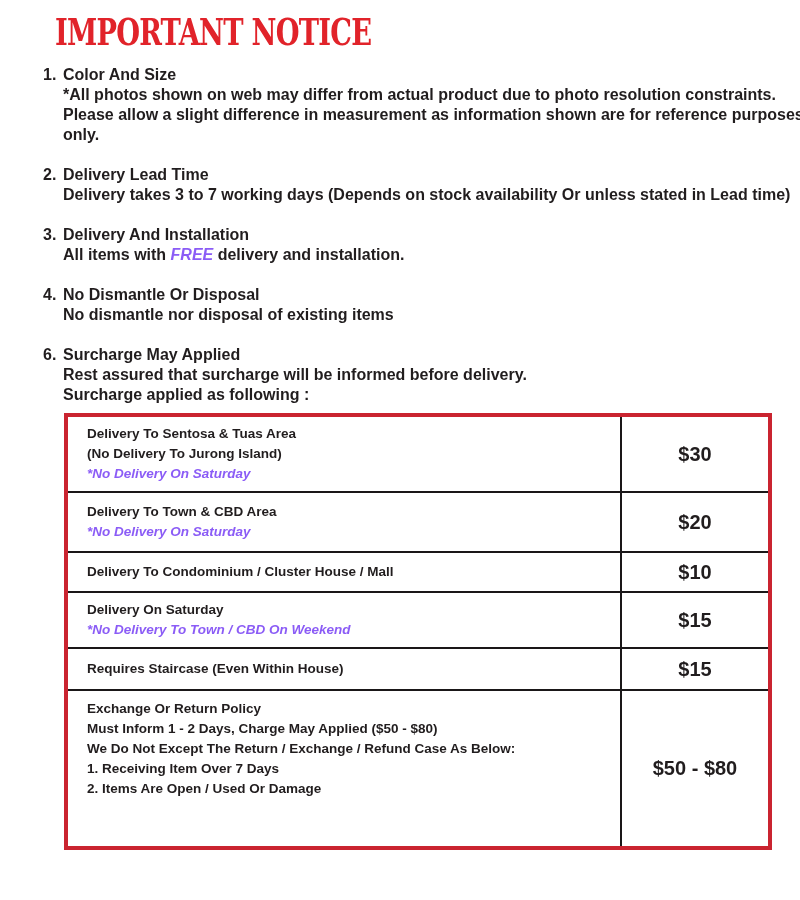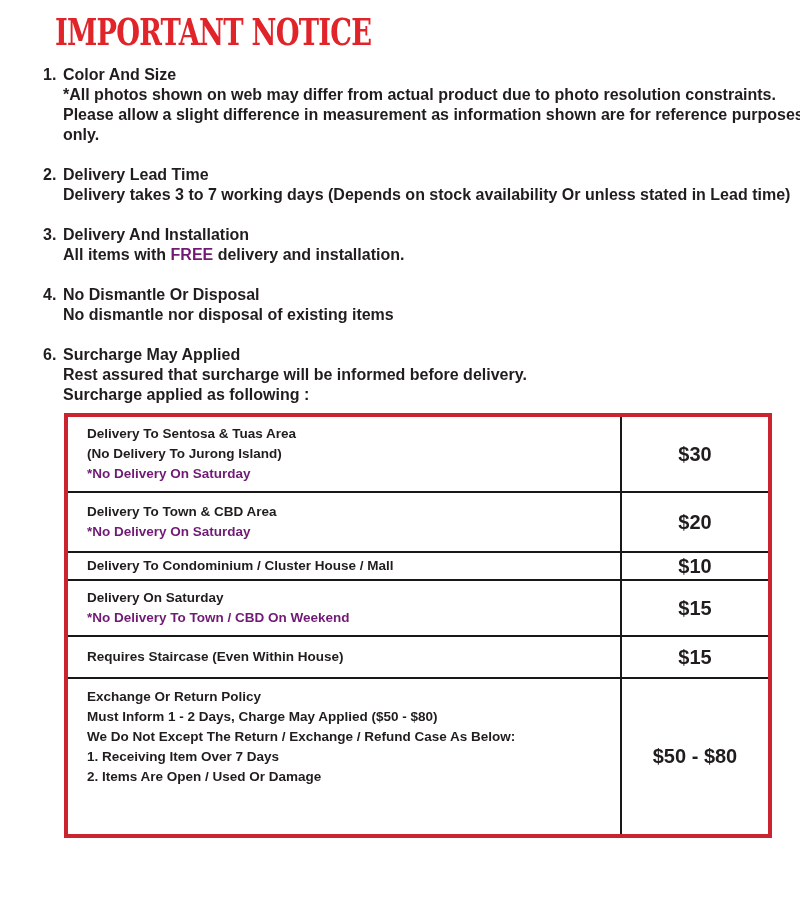--- a/index.html
+++ b/index.html
@@ -43,21 +43,22 @@
     height: 20px;
     line-height: 20px;
     white-space: nowrap;
   }
   .num {
     display: inline-block;
     width: 20px;
     margin-left: -20px;
   }
   .red {
-    color: #701a75;
+    color: #8b5cf6;
+    font-style: italic;
   }
   .surcharge-table {
     margin: 8px 0 0 64px;
     border-collapse: collapse;
     border: 4px solid #ca2430;
     width: 670px;
     table-layout: fixed;
     font-size: 13.5px;
     font-weight: bold;
     color: #211d1e;
@@ -72,21 +73,21 @@
     padding-left: 19px;
     padding-right: 16px;
   }
   td.cell-price {
     width: 146px;
     text-align: center;
     font-size: 20px;
   }
   tr.r1 { height: 77px; }
   tr.r2 { height: 60px; }
-  tr.r3 { height: 28px; }
+  tr.r3 { height: 40px; }
   tr.r4 { height: 56px; }
   tr.r5 { height: 42px; }
   tr.r6 { height: 158px; }
   tr.r6 td.cell-desc { vertical-align: top; padding-top: 8px; }
 </style>
 </head>
 <body>
 
 <div class="title">IMPORTANT NOTICE</div>
 

